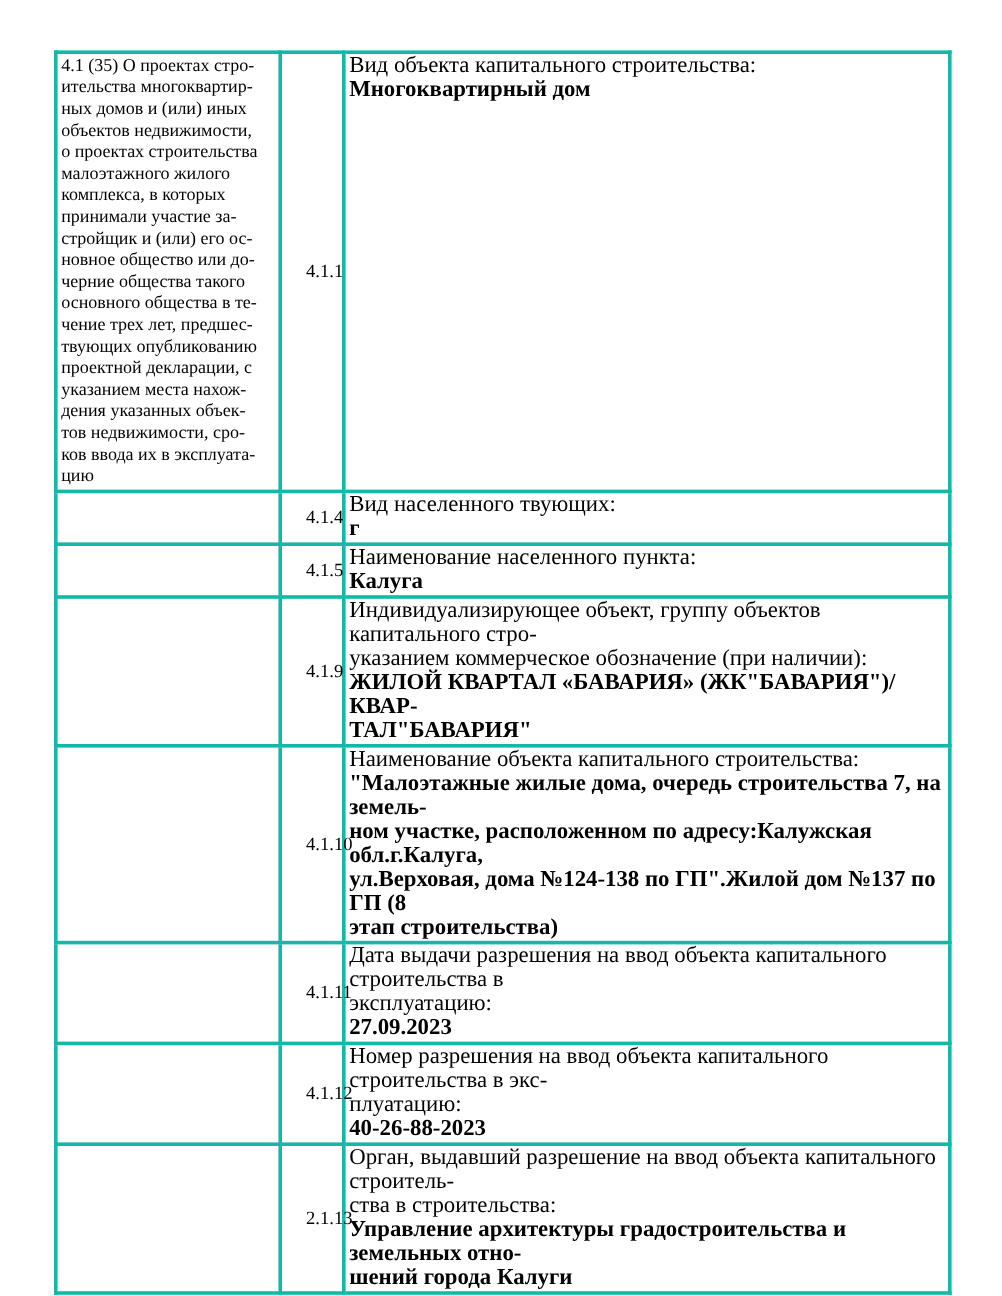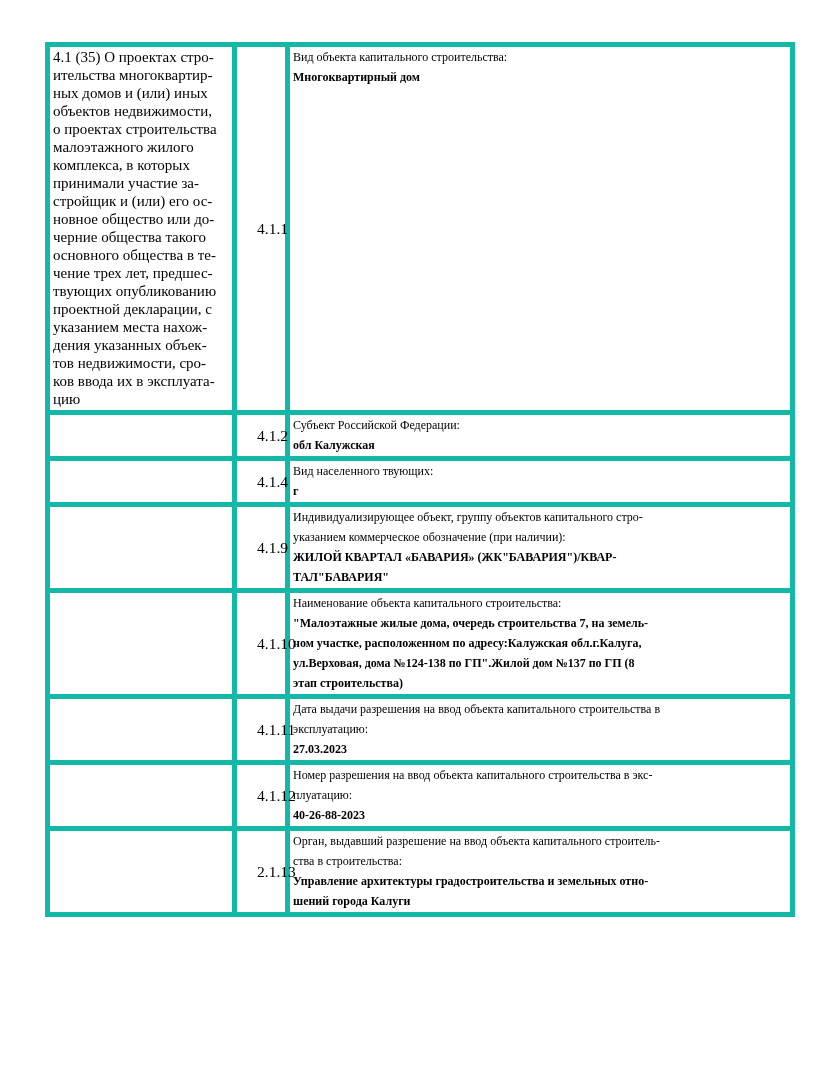--- a/index.html
+++ b/index.html
@@ -11,35 +11,35 @@
   }
   .page { padding:42px 45px 0 45px; }
   table.decl {
     border-collapse:collapse;
     table-layout:fixed;
     width:745px;
   }
   col.c1{ width:187px; }
   col.c2{ width:53px; }
   col.c3{ width:505px; }
-  td { border:5px solid #14b8a6; vertical-align:top; }
+  td { border:3px solid #14b8a6; vertical-align:top; }
   .cell-desc {
     font-size:15px;
     line-height:18px;
     padding:1px 2px 2px 3px;
     white-space:pre-line;
   }
   .cell-num {
     vertical-align:middle;
     font-size:15.5px;
     line-height:19px;
     padding:0 2px 0 20px;
   }
   .cell-content {
-    font-size:12px;
+    font-size:19px;
     line-height:20px;
     padding:0 3px 1px 3px;
   }
   .lbl { display:block; white-space:pre-line; }
   .val { display:block; white-space:pre-line; font-weight:bold;font-family:Liberation Serif, serif; }
   .val-prefix { font-weight:normal; }
 </style>
 </head>
 <body>
 
@@ -73,39 +73,39 @@
 тов недвижимости, сро-
 ков ввода их в эксплуата-
 цию</td>
         <td class="cell-num">4.1.1</td>
         <td class="cell-content">
           <span class="lbl">Вид объекта капитального строительства:</span>
           <span class="val"><span class="val-prefix"></span><strong>Многоквартирный дом</strong></span>
         </td>
       </tr>
 
-      <tr>
-        <td class="cell-desc"></td>
-        <td class="cell-num">4.1.2</td>
-        <td class="cell-content">
-          <span class="lbl">Субъект Российской Федерации:</span>
-          <span class="val"><span class="val-prefix"></span><strong>обл Калужская</strong></span>
-        </td>
-      </tr>
 
 
       <tr>
         <td class="cell-desc"></td>
         <td class="cell-num">4.1.4</td>
         <td class="cell-content">
           <span class="lbl">Вид населенного твующих:</span>
           <span class="val"><span class="val-prefix"></span><strong>г</strong></span>
         </td>
       </tr>
 
+      <tr>
+        <td class="cell-desc"></td>
+        <td class="cell-num">4.1.5</td>
+        <td class="cell-content">
+          <span class="lbl">Наименование населенного пункта:</span>
+          <span class="val"><span class="val-prefix"></span><strong>Калуга</strong></span>
+        </td>
+      </tr>
 
 
 
 
       <tr>
         <td class="cell-desc"></td>
         <td class="cell-num">4.1.9</td>
         <td class="cell-content">
           <span class="lbl">Индивидуализирующее объект, группу объектов капитального стро-
 указанием коммерческое обозначение (при наличии):</span>
@@ -125,21 +125,21 @@
 этап строительства)</strong></span>
         </td>
       </tr>
 
       <tr>
         <td class="cell-desc"></td>
         <td class="cell-num">4.1.11</td>
         <td class="cell-content">
           <span class="lbl">Дата выдачи разрешения на ввод объекта капитального строительства в
 эксплуатацию:</span>
-          <span class="val"><span class="val-prefix"></span><strong>27.03.2023</strong></span>
+          <span class="val"><span class="val-prefix"></span><strong>27.09.2023</strong></span>
         </td>
       </tr>
 
       <tr>
         <td class="cell-desc"></td>
         <td class="cell-num">4.1.12</td>
         <td class="cell-content">
           <span class="lbl">Номер разрешения на ввод объекта капитального строительства в экс-
 плуатацию:</span>
           <span class="val"><span class="val-prefix"></span><strong>40-26-88-2023</strong></span>

